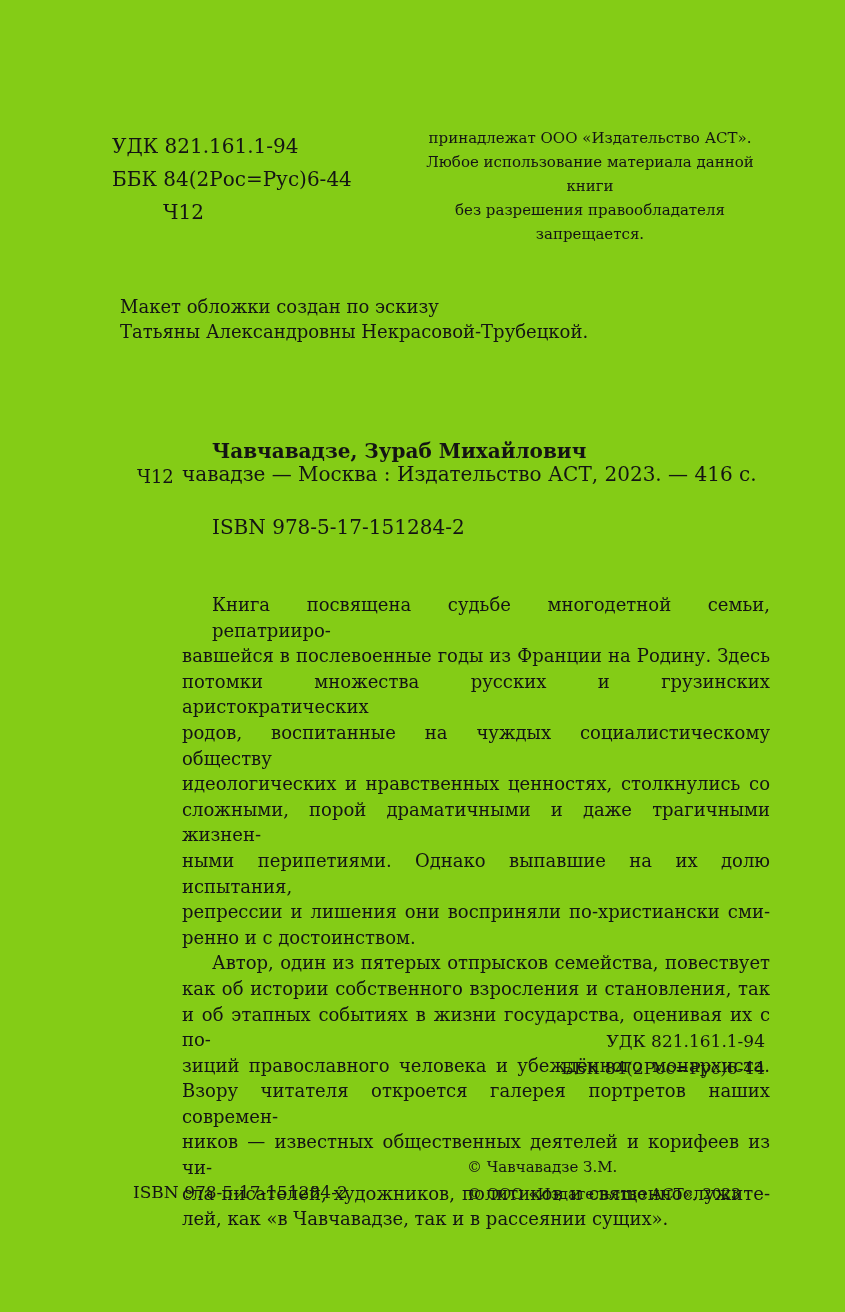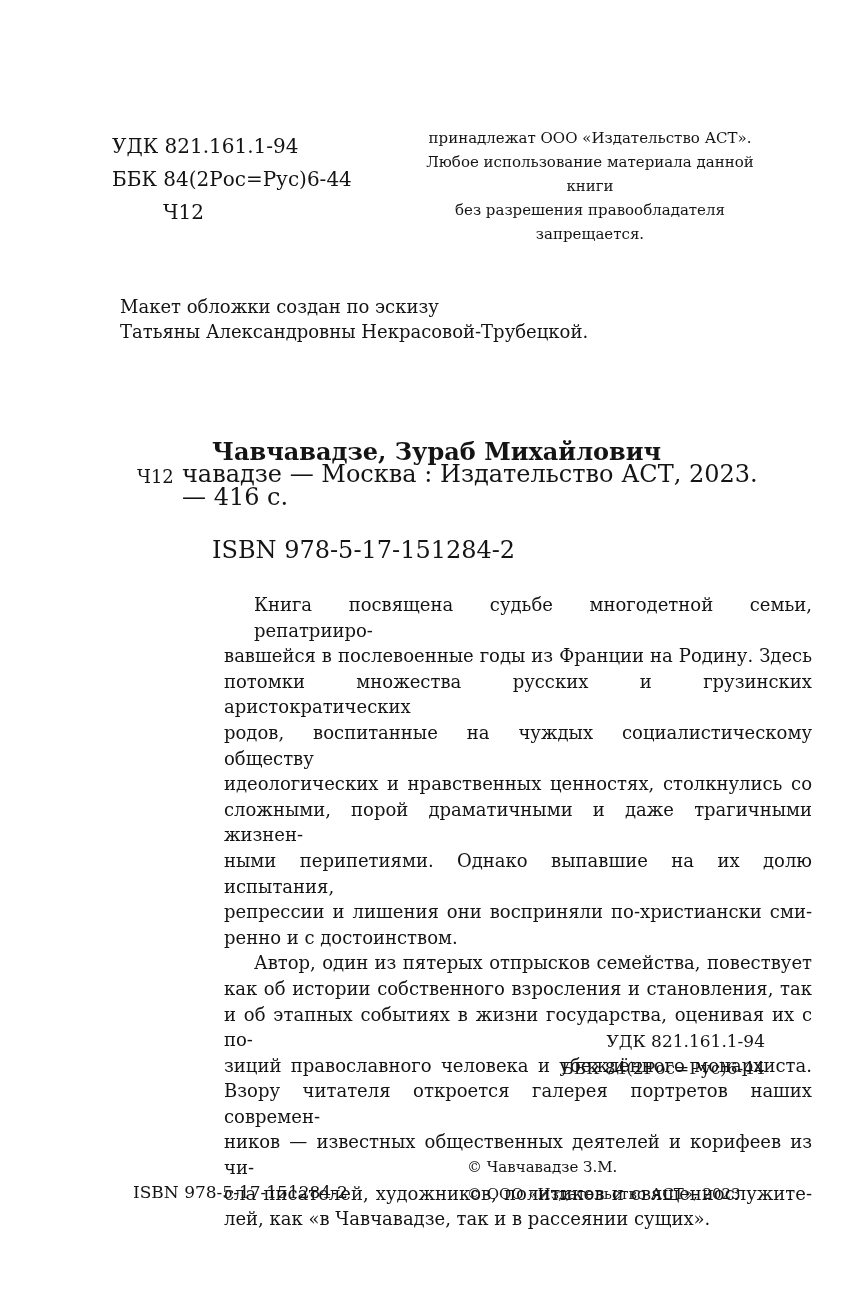--- a/index.html
+++ b/index.html
@@ -1,46 +1,46 @@
 <!DOCTYPE html>
 <html lang="ru"><head>
 <meta charset="utf-8">
 <style>
   html,body{margin:0;padding:0;background:#e9e9e9;}
   .page{
     position:relative;
     width:845px;height:1312px;
     margin:0 auto;
-    background:#ffffff;
+    background:#84cc16;
     color:#141414;
     font-family:"DejaVu Serif","Liberation Serif",serif;
     overflow:hidden;
   }
   .abs{position:absolute;}
 
   
   .class-top{left:112px;top:130px;font-size:20px;line-height:33px;}
   .class-top .sign{padding-left:51px;}
 
   
   .rights{left:425px;top:126px;width:330px;text-align:center;
           font-size:15px;line-height:24px;}
 
   
   .cover-note{left:120px;top:278px;width:600px;text-align:left;
               font-size:18px;line-height:25px;margin-top:16px;}
 
   
   .cat-label{left:137px;top:466px;font-size:18px;}
-  .catalog{left:182px;top:440px;width:588px;font-size:24px;line-height:23px;}
+  .catalog{left:182px;top:440px;width:588px;font-size:20px;line-height:23px;}
   .catalog .author{font-weight:bold;}
   .catalog .isbn{margin-top:30px;}
 
   
-  .annotation{left:182px;top:592px;width:588px;font-size:18px;line-height:25.6px;margin-left:42px;}
+  .annotation{left:182px;top:592px;width:588px;font-size:18px;line-height:25.6px;}
 
   
   .ind{padding-left:30px;}
   .just{text-align:justify;text-align-last:justify;}
 
   
   .class-bottom{right:80px;top:1028px;font-size:17px;line-height:27px;text-align:right;}
 
   
   .imprint-isbn{left:133px;top:1182px;font-size:17px;}

